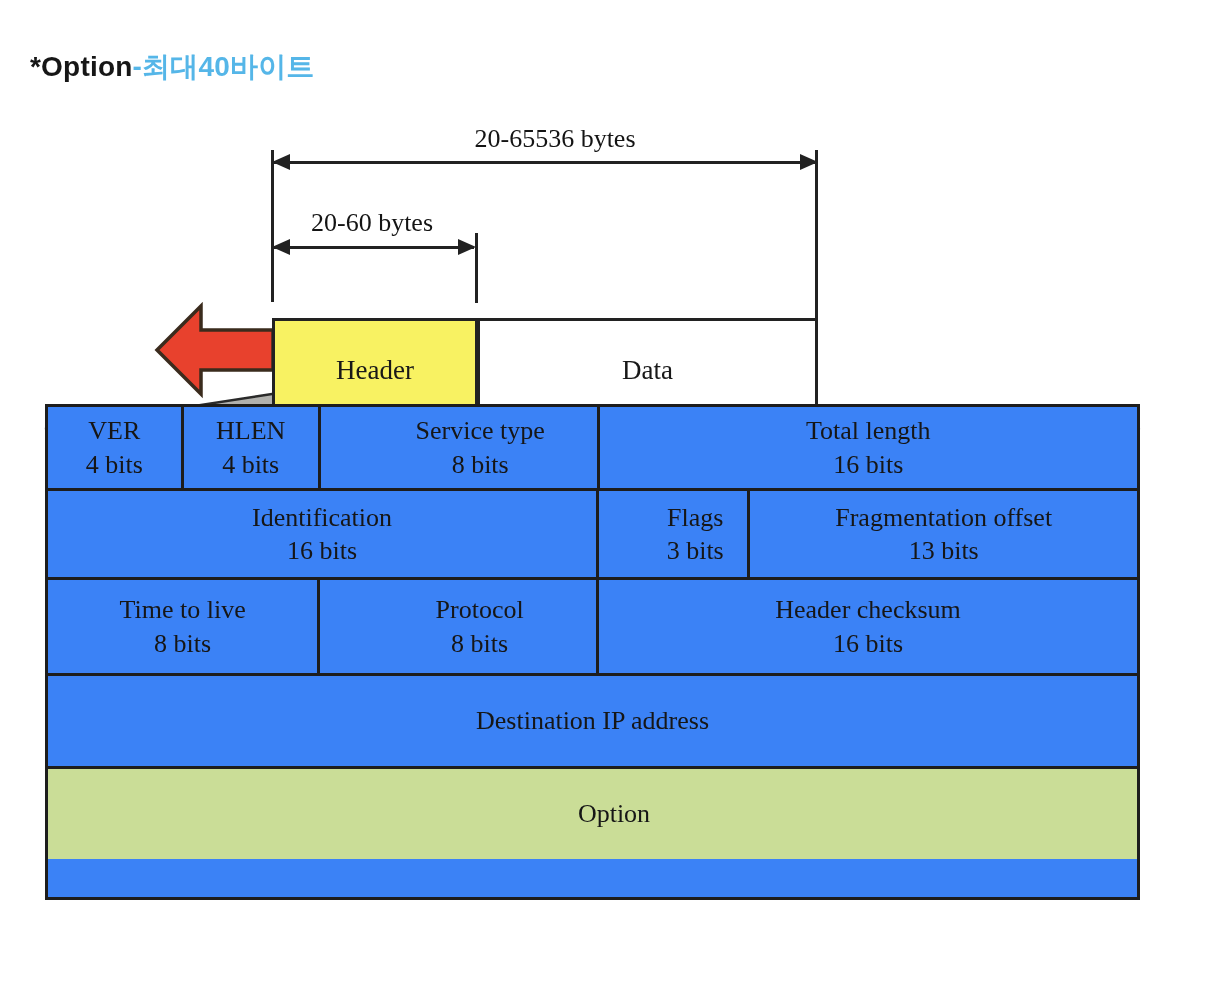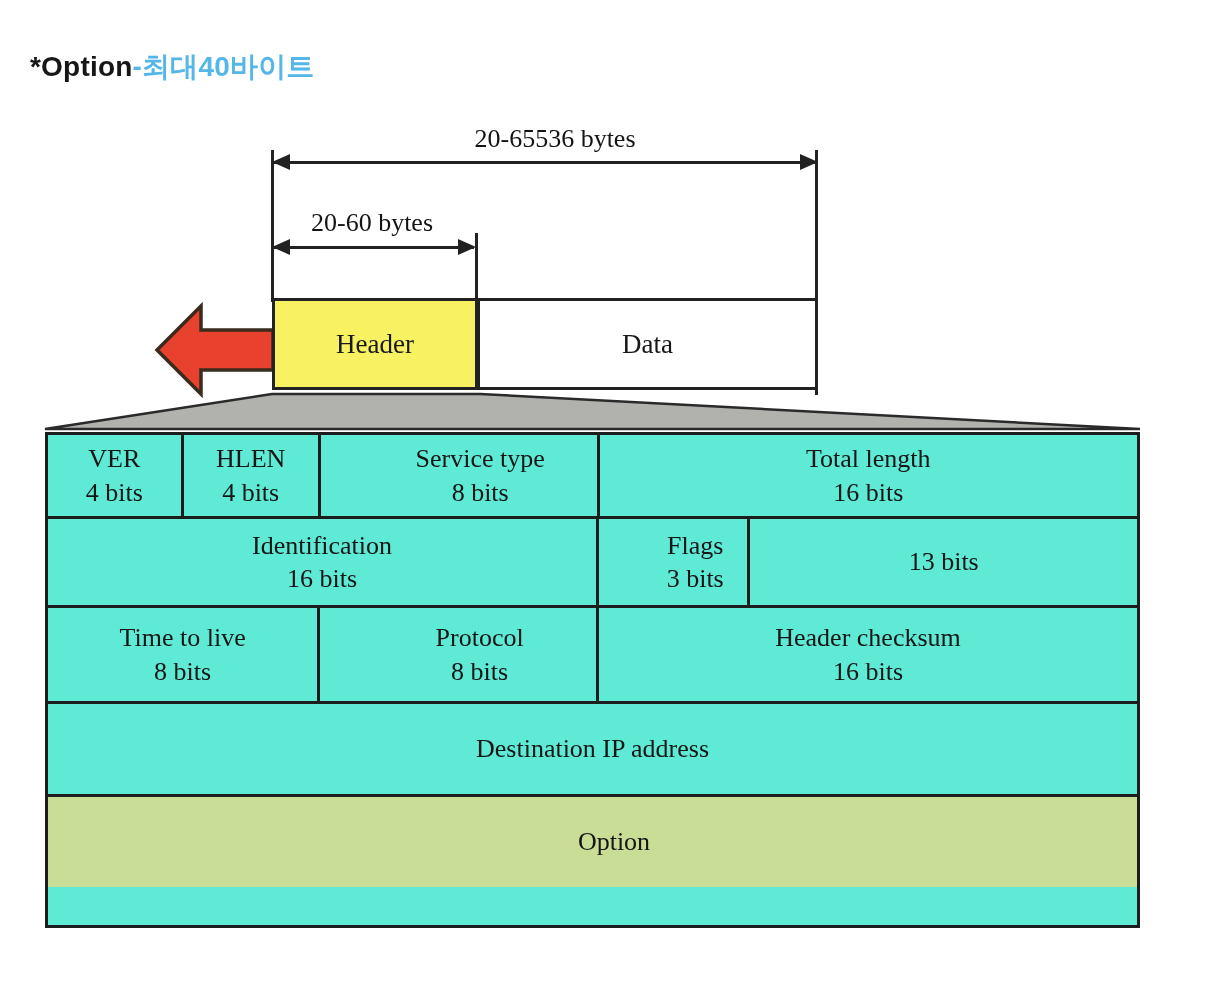--- a/index.html
+++ b/index.html
@@ -25,31 +25,31 @@
   .ah-right { right: -2px; border-width: 8.5px 0 8.5px 18px; border-color: transparent transparent transparent #222222; }
 
   .vline { position: absolute; width: 3px; background: #222222; }
 
   .span-label {
     position: absolute; transform: translateX(-50%);
     font-size: 26px; color: #141414; white-space: nowrap;
   }
 
   .box {
-    position: absolute; top: 298px; height: 92px;
+    position: absolute; top: 318px; height: 104px;
     border: 3px solid #222222; display: flex; align-items: center; justify-content: center;
     font-size: 27px; color: #181818;
   }
   .box-header { left: 272px; width: 206px; background: #f8f262; }
   .box-data   { left: 477px; width: 341px; background: #ffffff; align-items: center; }
 
   
   .tbl {
-    position: absolute; left: 45px; top: 432px; width: 1095px; height: 496px;
-    border: 3px solid #1d1d1d; background: #5eead4;
+    position: absolute; left: 45px; top: 404px; width: 1095px; height: 496px;
+    border: 3px solid #1d1d1d; background: #3b82f6;
   }
   .trow { display: flex; width: 100%; border-bottom: 3px solid #1d1d1d; }
   .trow:last-child { border-bottom: none; flex: 1; }
   .r0 { height: 84px; } .r1 { height: 89px; } .r2 { height: 96px; }
   .r3 { height: 92px; } .r4 { height: 93px; } .r5 { height: 90px; }
   .tcell {
     display: flex; flex-direction: column; justify-content: center; align-items: center;
     border-right: 3px solid #1d1d1d; font-size: 26px; line-height: 1.28;
     text-align: center; color: #161616; overflow: hidden;
   }
@@ -123,20 +123,21 @@
     <div class="trow r1">
       <div class="tcell w506">
         <span>Identification</span>
         <span>16 bits</span>
       </div>
       <div class="tcell w139">
         <span>Flags</span>
         <span>3 bits</span>
       </div>
       <div class="tcell grow">
+        <span>Fragmentation offset</span>
         <span>13 bits</span>
       </div>
     </div>
 
     <div class="trow r2">
       <div class="tcell w250">
         <span>Time to live</span>
         <span>8 bits</span>
       </div>
       <div class="tcell w256">

